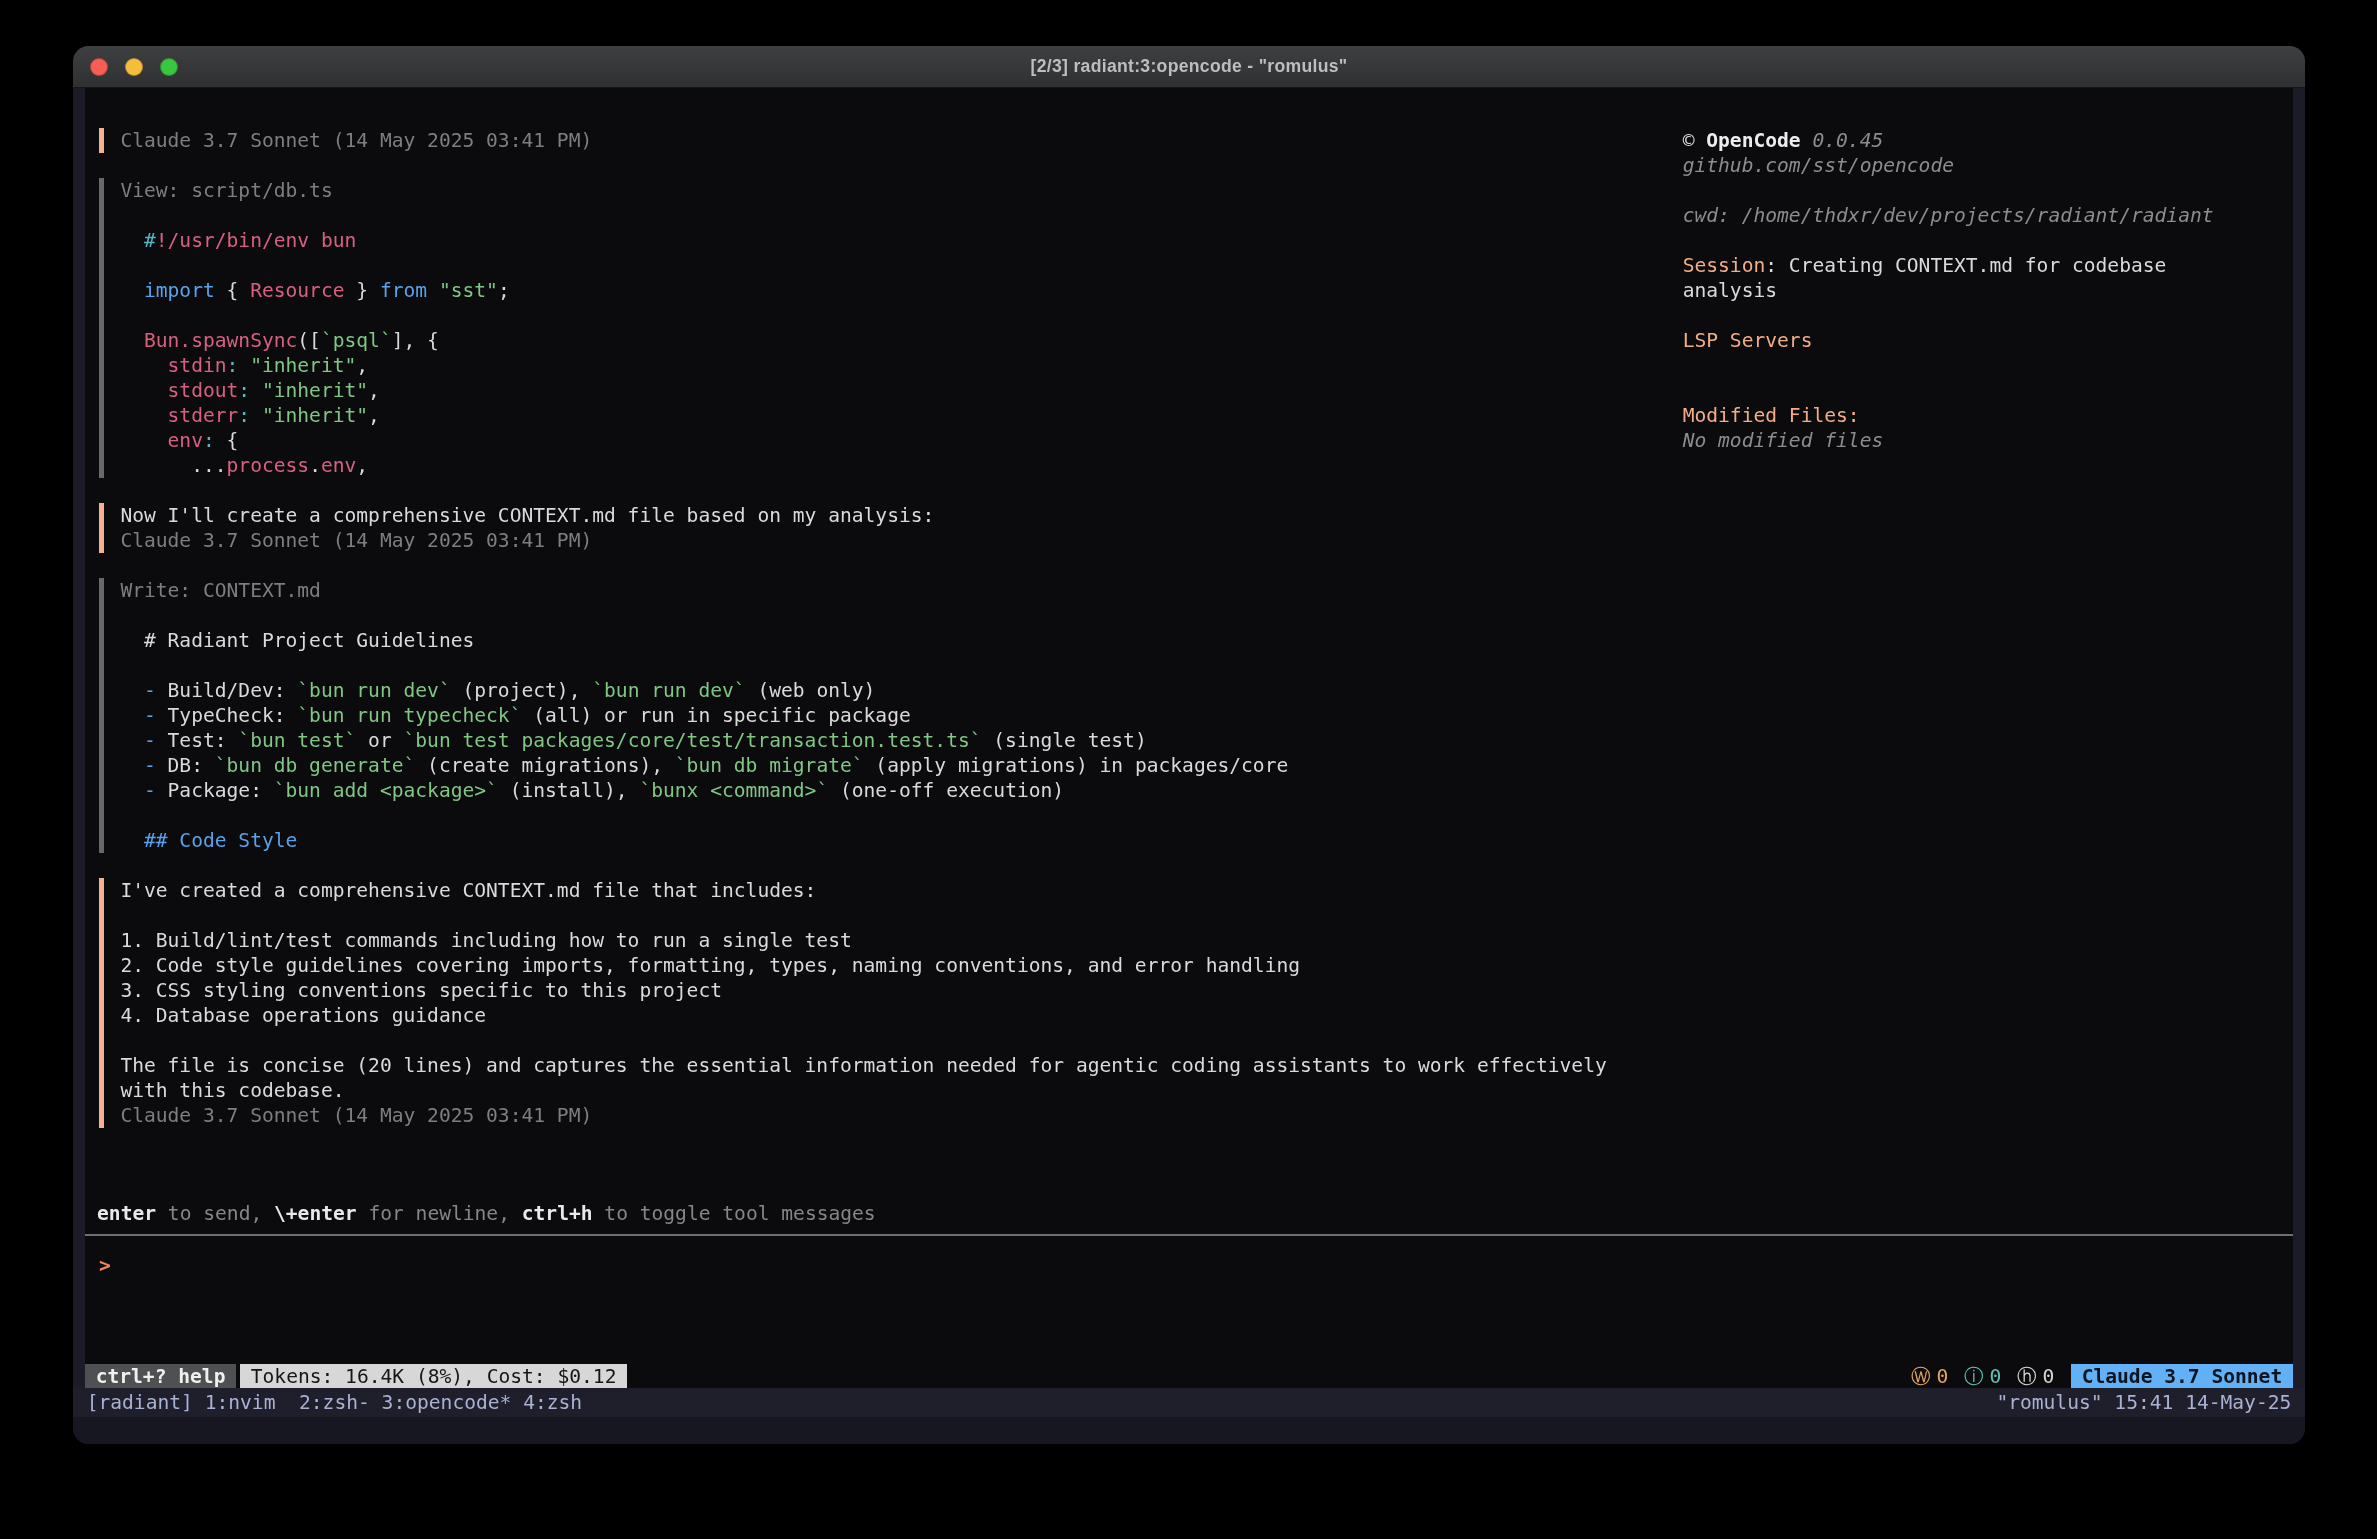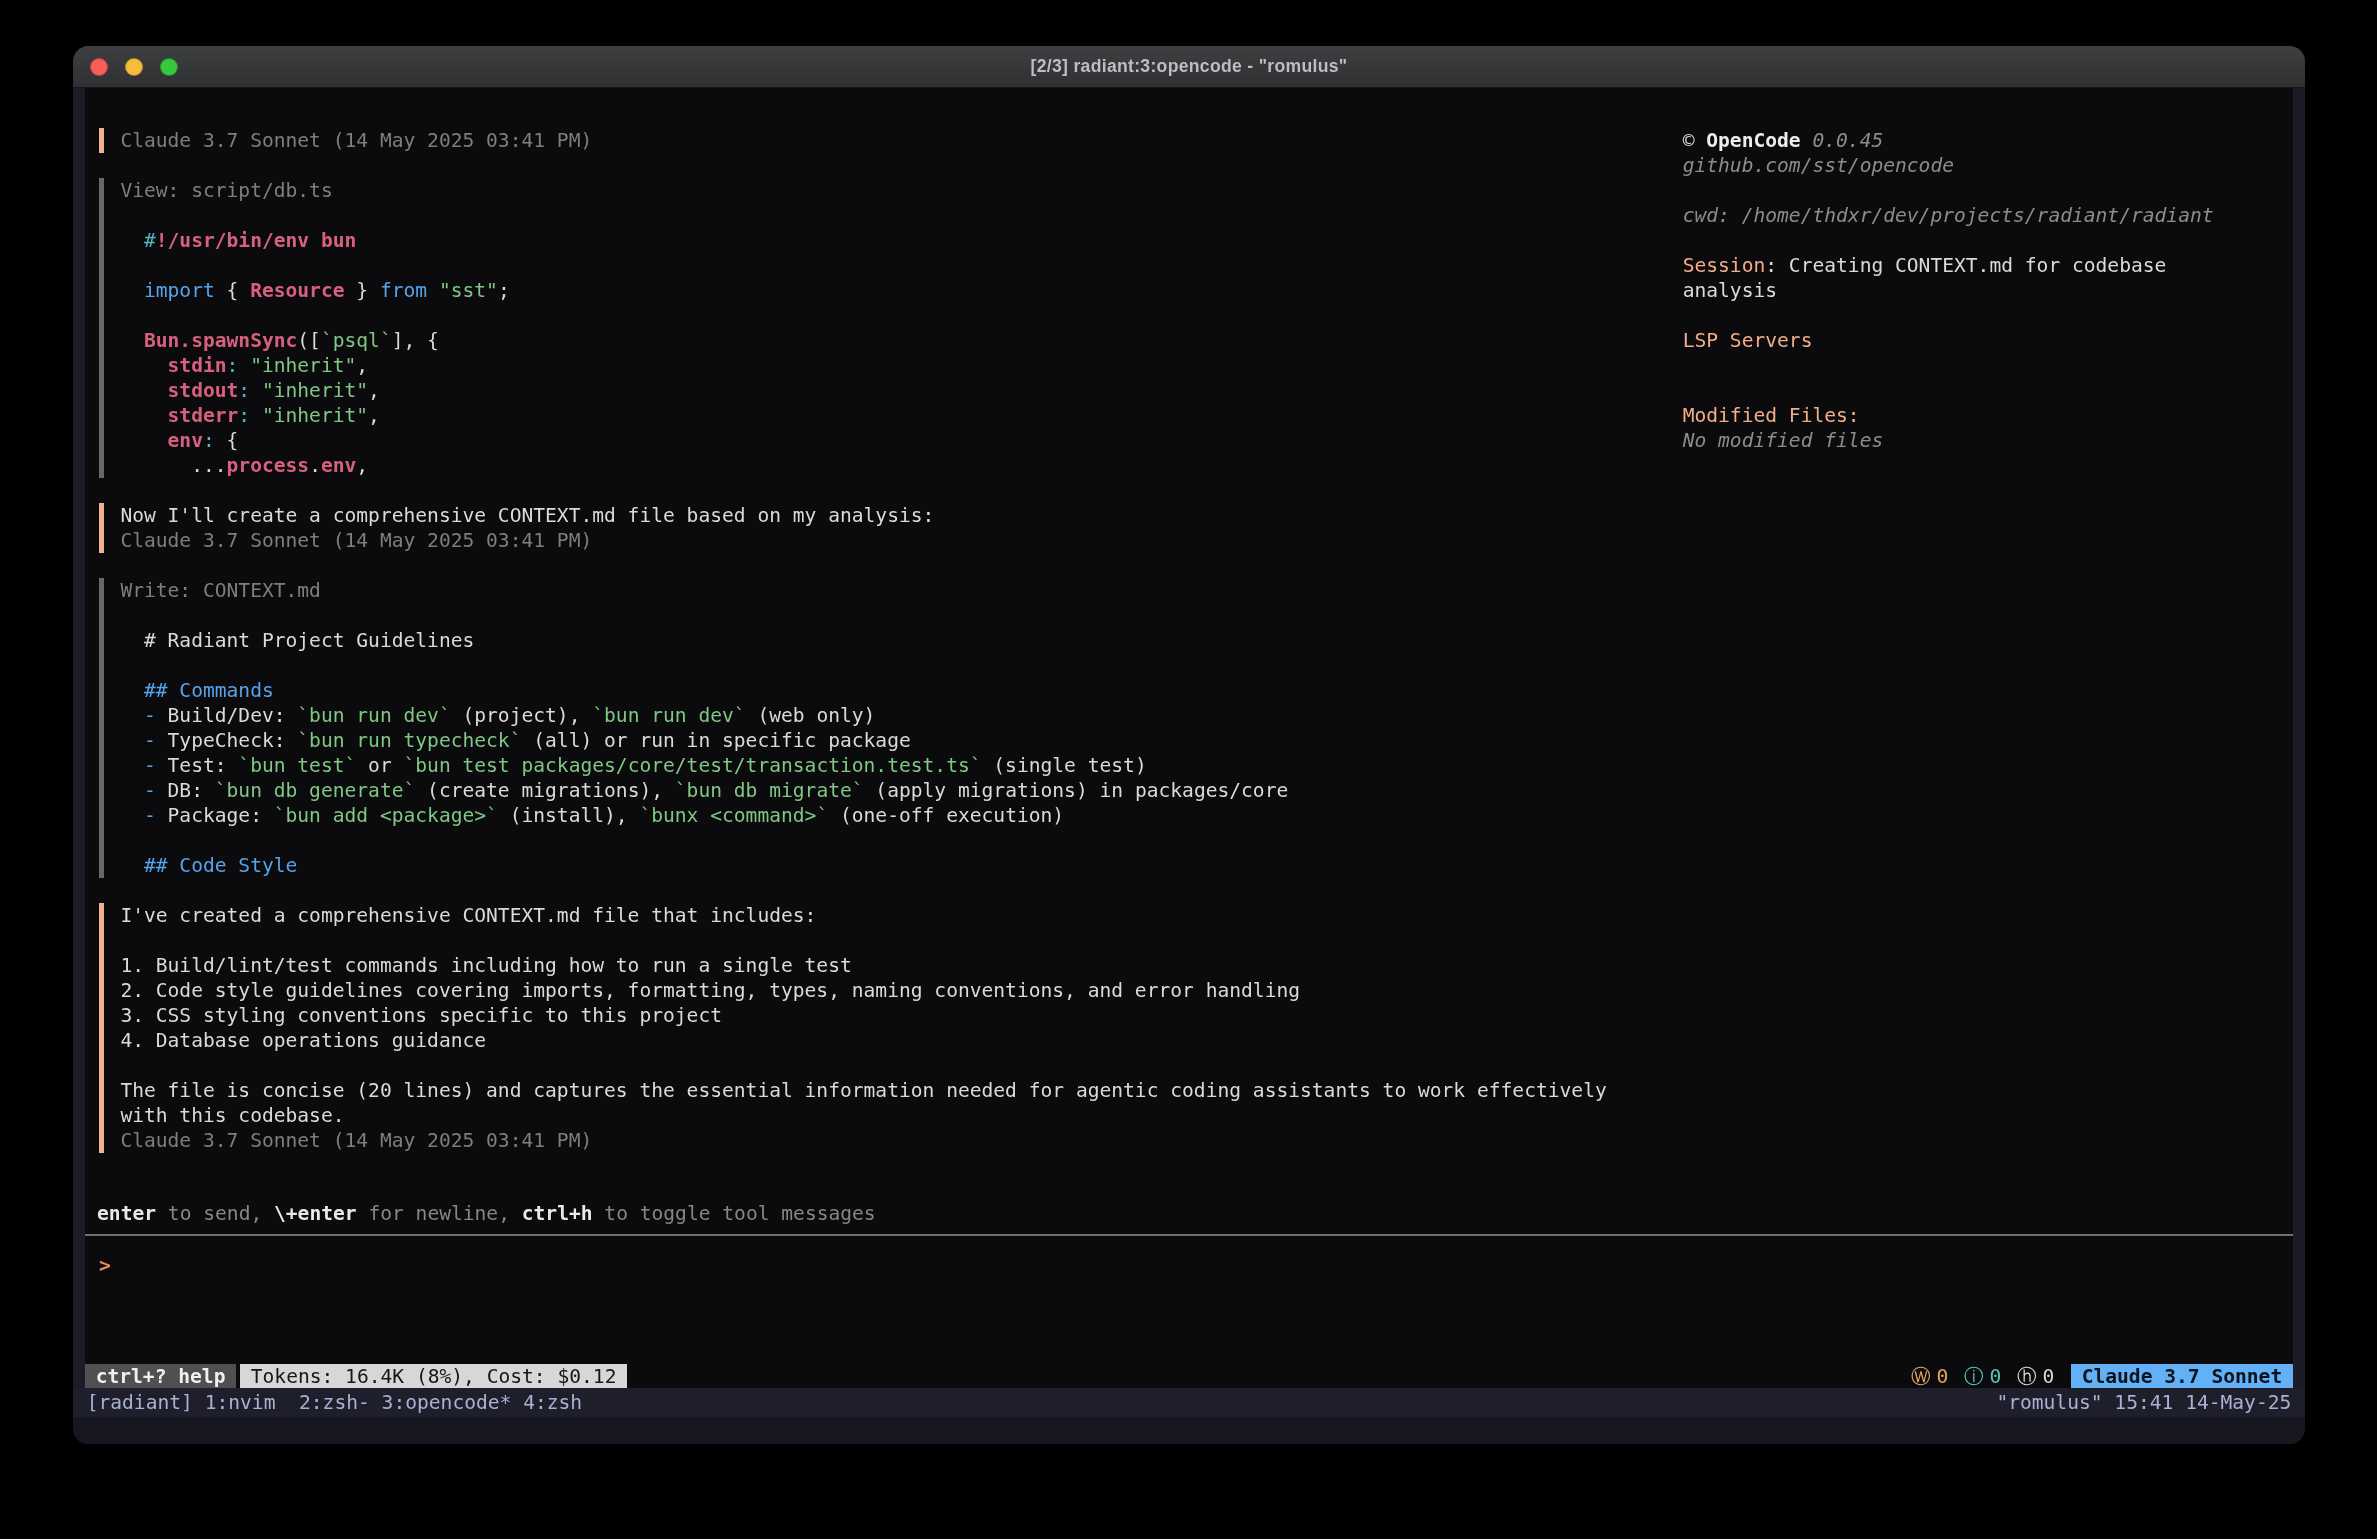--- a/index.html
+++ b/index.html
@@ -35,21 +35,21 @@
   
   .chat { position:absolute; left:0; top:40px; width:1566px; }
   .block { margin-left:14.4px; border-left:5.9px solid; padding-left:16.3px; margin-bottom:25px; }
   .block.accent { border-left-color:#f5b08f; }
   .block.tool { border-left-color:#686868; }
   .line { min-height:25px; white-space:pre; }
   .line.wrap { white-space:normal; width:1501px; }
 
   .tk-fg { color:#dadada; }
   .tk-dim { color:#7e7e7e; }
-  .tk-pink { color:#d8607f;font-weight:bold; }
+  .tk-pink { color:#d8607f; }
   .tk-blue { color:#58a2ea; }
   .tk-green { color:#7fc783; }
   .tk-cyan { color:#56b6c2; }
   .tk-b { color:#ededee; font-weight:700; }
   .tk-accentb { color:#f2ad87; font-weight:400; }
   .tk-dim2 { color:#8c8c8c;font-style:italic; }
   .tk-hb { color:#e9e9e9; font-weight:700; }
   .tk-hd { color:#868686;text-align:center; }
 
   
@@ -127,21 +127,20 @@
           <div class="line tk-fg">Now I'll create a comprehensive CONTEXT.md file based on my analysis:</div>
           <div class="line tk-dim">Claude 3.7 Sonnet (14 May 2025 03:41 PM)</div>
         </div>
 
         <div class="block tool">
           <div class="line tk-dim">Write: CONTEXT.md</div>
           <div>
               <div class="line"></div>
               <div class="line"><span class="tk-fg">  # Radiant Project Guidelines</span></div>
               <div class="line"></div>
-              <div class="line"><span class="tk-blue">  ## Commands</span></div>
               <div class="line"><span class="tk-blue">  - </span><span class="tk-fg">Build/Dev: </span><span class="tk-green">`bun run dev`</span><span class="tk-fg"> (project), </span><span class="tk-green">`bun run dev`</span><span class="tk-fg"> (web only)</span></div>
               <div class="line"><span class="tk-blue">  - </span><span class="tk-fg">TypeCheck: </span><span class="tk-green">`bun run typecheck`</span><span class="tk-fg"> (all) or run in specific package</span></div>
               <div class="line"><span class="tk-blue">  - </span><span class="tk-fg">Test: </span><span class="tk-green">`bun test`</span><span class="tk-fg"> or </span><span class="tk-green">`bun test packages/core/test/transaction.test.ts`</span><span class="tk-fg"> (single test)</span></div>
               <div class="line"><span class="tk-blue">  - </span><span class="tk-fg">DB: </span><span class="tk-green">`bun db generate`</span><span class="tk-fg"> (create migrations), </span><span class="tk-green">`bun db migrate`</span><span class="tk-fg"> (apply migrations) in packages/core</span></div>
               <div class="line"><span class="tk-blue">  - </span><span class="tk-fg">Package: </span><span class="tk-green">`bun add &lt;package&gt;`</span><span class="tk-fg"> (install), </span><span class="tk-green">`bunx &lt;command&gt;`</span><span class="tk-fg"> (one-off execution)</span></div>
               <div class="line"></div>
               <div class="line"><span class="tk-blue">  ## Code Style</span></div>
             </div>
         </div>
 

